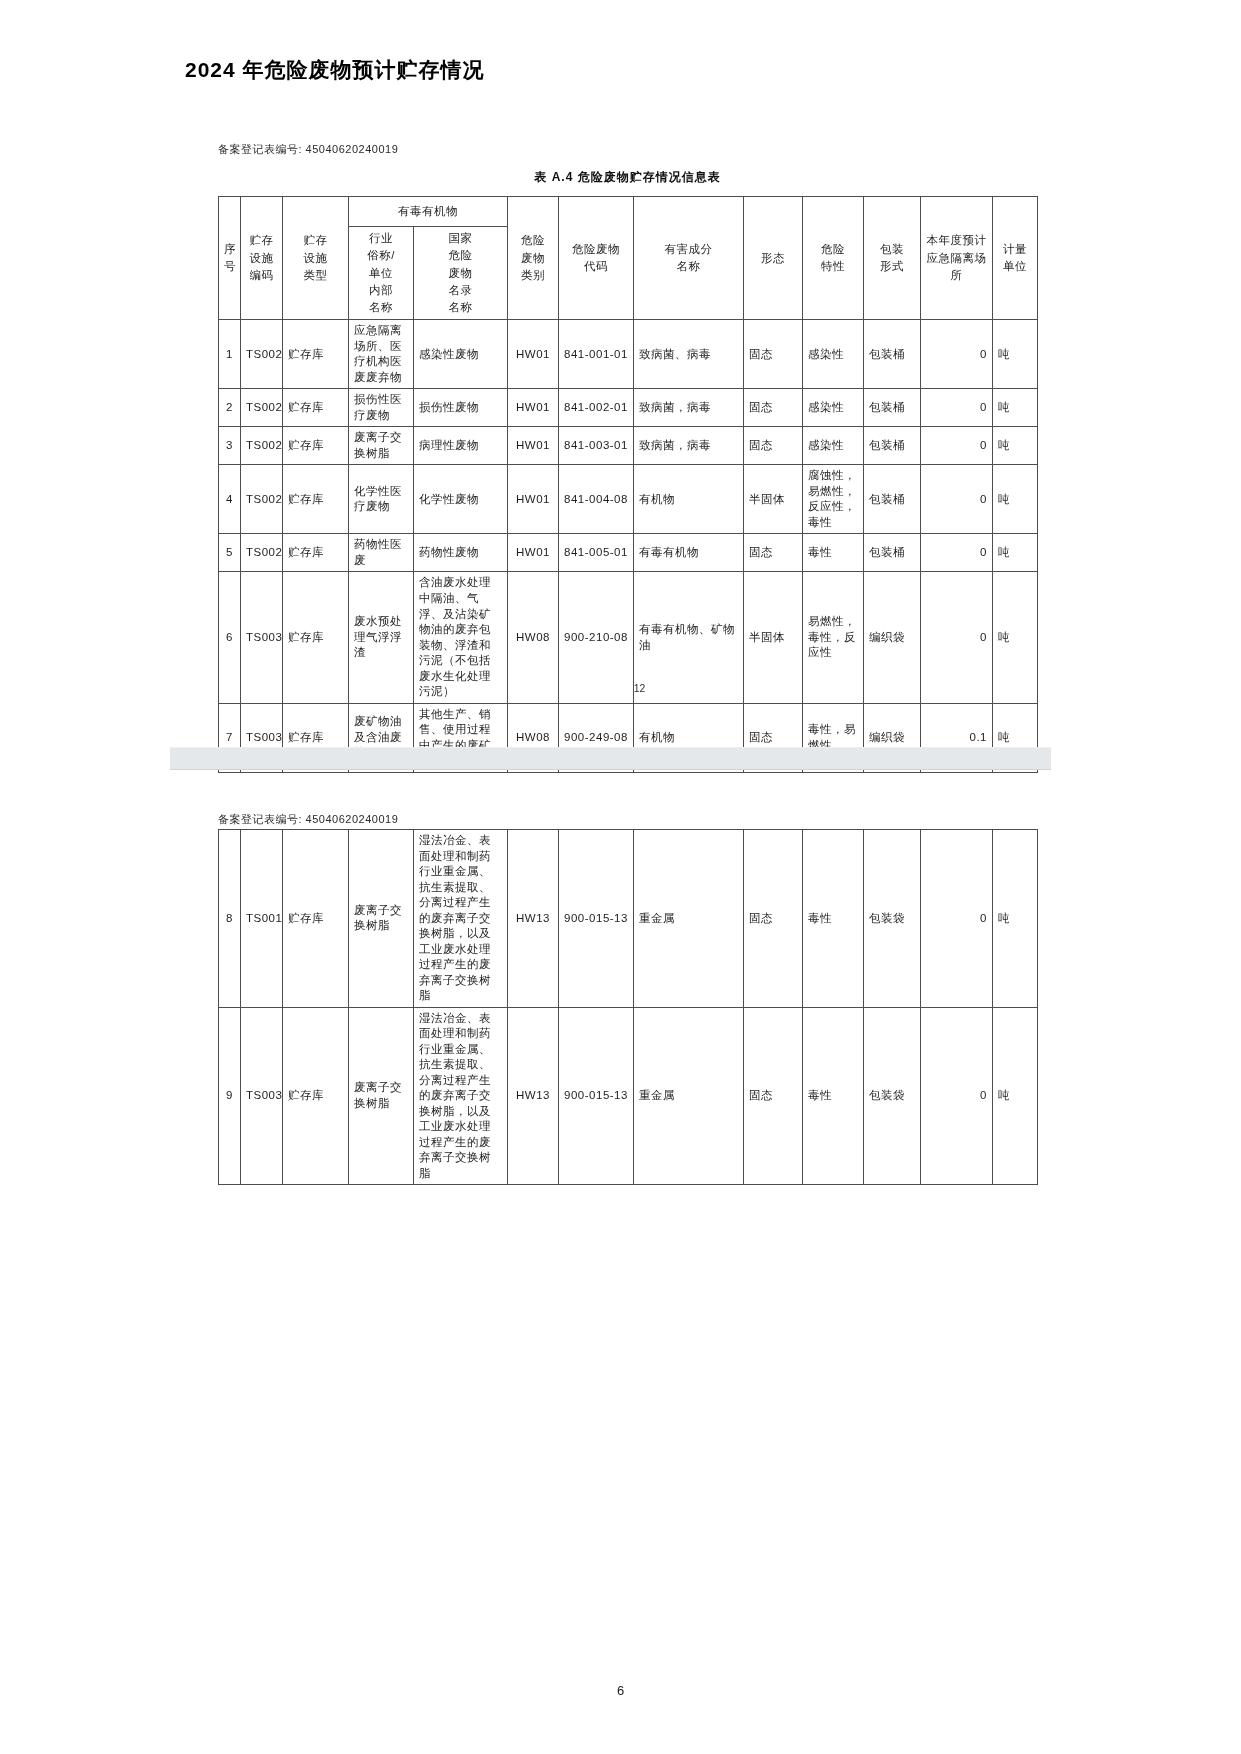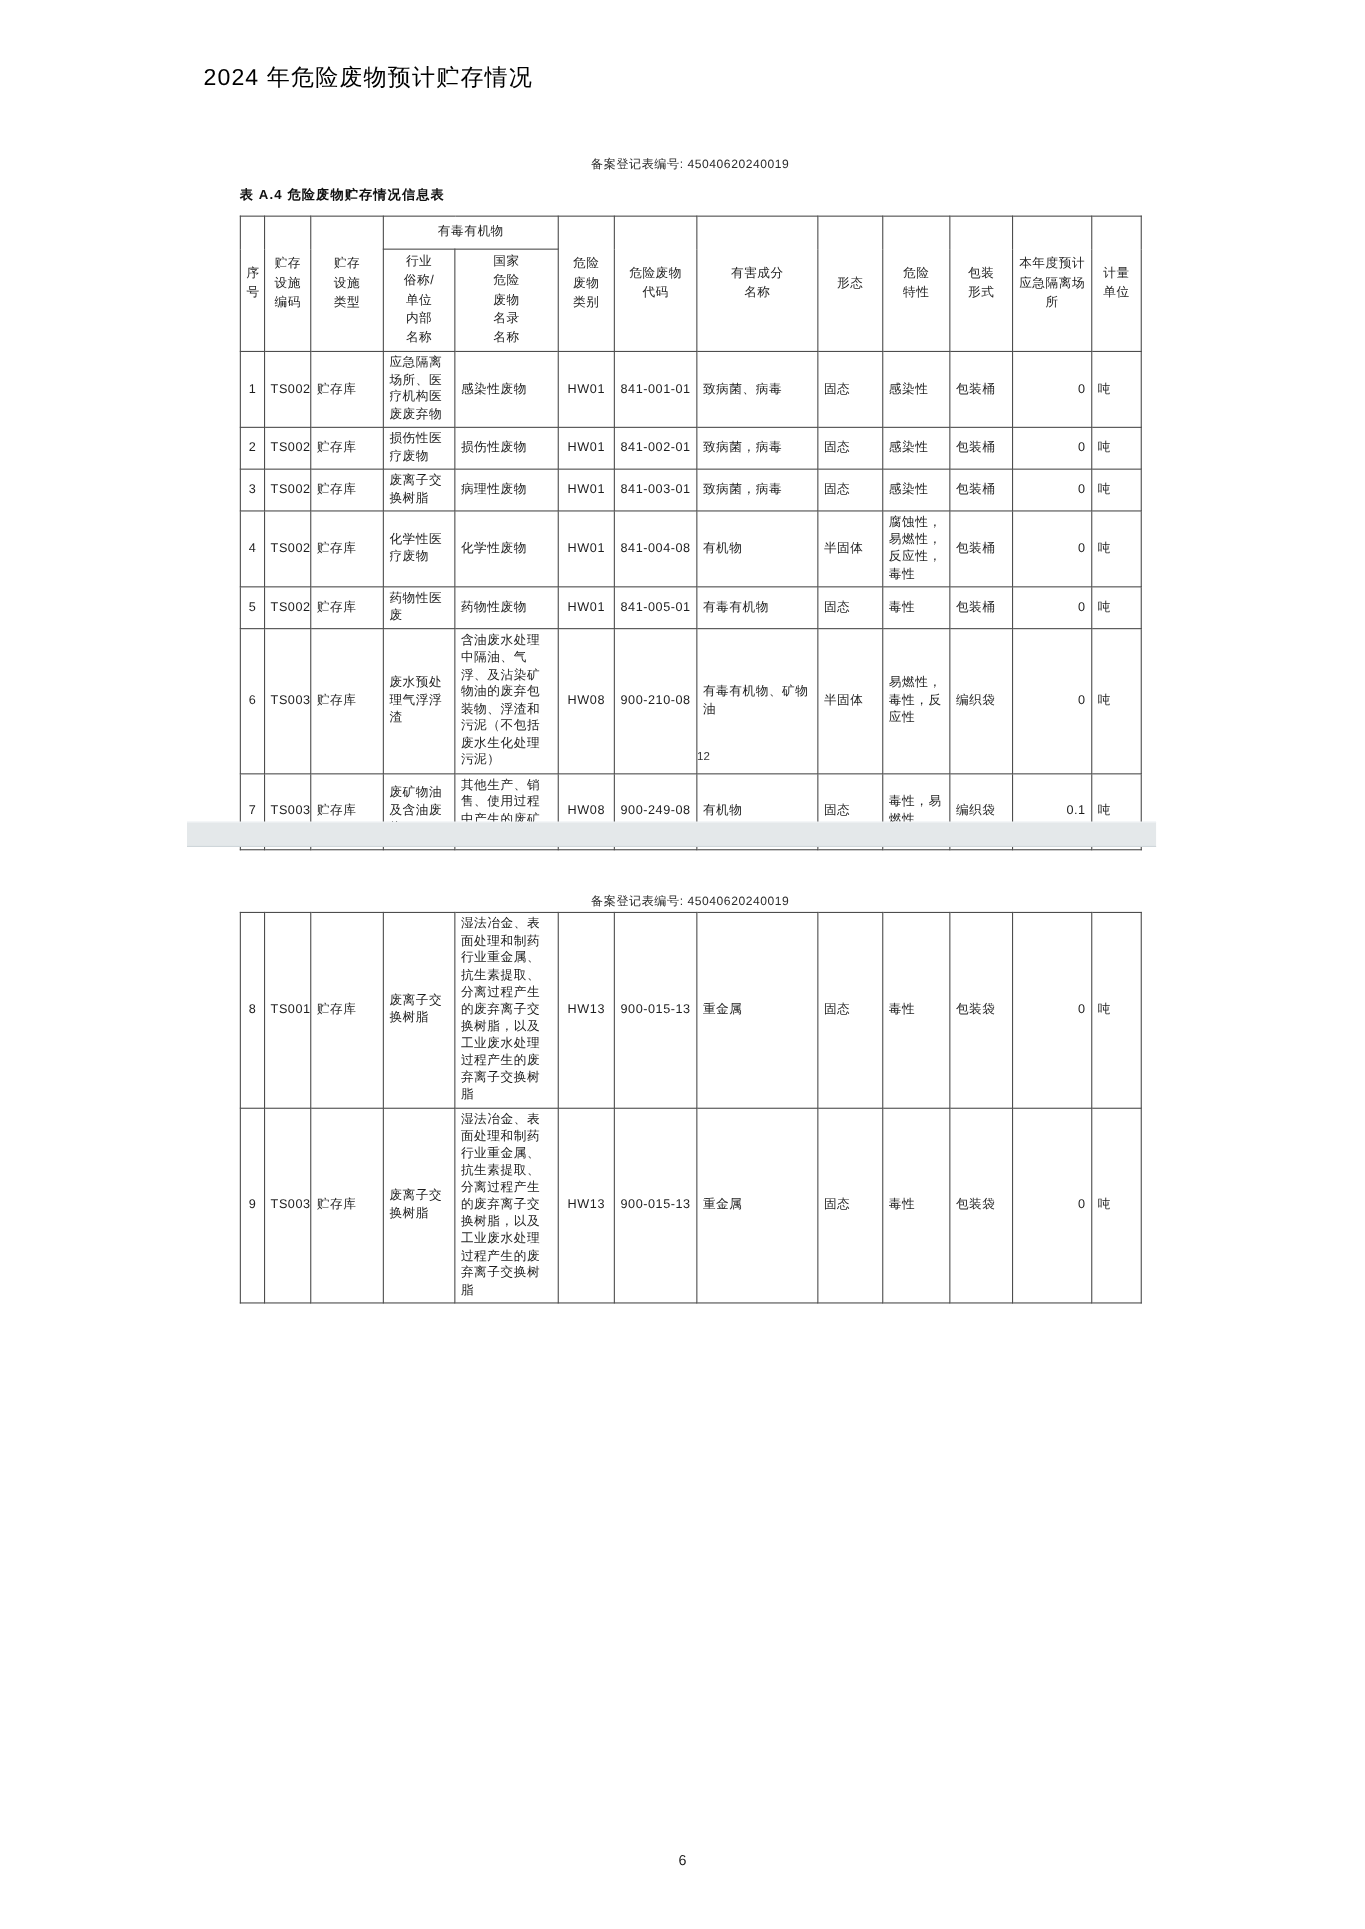--- a/index.html
+++ b/index.html
@@ -5,31 +5,31 @@
   * { margin:0; padding:0; box-sizing:border-box; }
   html,body { background:#ffffff; }
   body {
     position:relative;
     width:1241px; height:1754px;
     font-family:"Liberation Sans", sans-serif;
     color:#1c1c1c;
   }
   .page-title {
     position:absolute; left:185px; top:56px;
-    font-size:21px; font-weight:400; letter-spacing:1px; color:#000;
+    font-size:21px; font-weight:700; letter-spacing:1px; color:#000;
   }
   .reg-line {
     position:absolute; left:218px; width:819px;
-    text-align:center; font-size:11px; color:#2b2b2b; letter-spacing:0.5px;
+    text-align:left; font-size:11px; color:#2b2b2b; letter-spacing:0.5px;
   }
   .reg1 { top:142px; }
   .reg2 { top:812px; }
   .tbl-caption {
     position:absolute; left:218px; top:169px; width:819px;
-    text-align:left; font-size:12px; font-weight:700; color:#111; letter-spacing:1px;
+    text-align:center; font-size:12px; font-weight:700; color:#111; letter-spacing:1px;
   }
   table.waste {
     position:absolute; left:218px;
     width:819px; table-layout:fixed;
     border-collapse:collapse;
     font-size:11.5px; color:#1e1e1e;
   }
   #t1 { top:196px; }
   #t2 { top:829px; }
   table.waste th, table.waste td {

